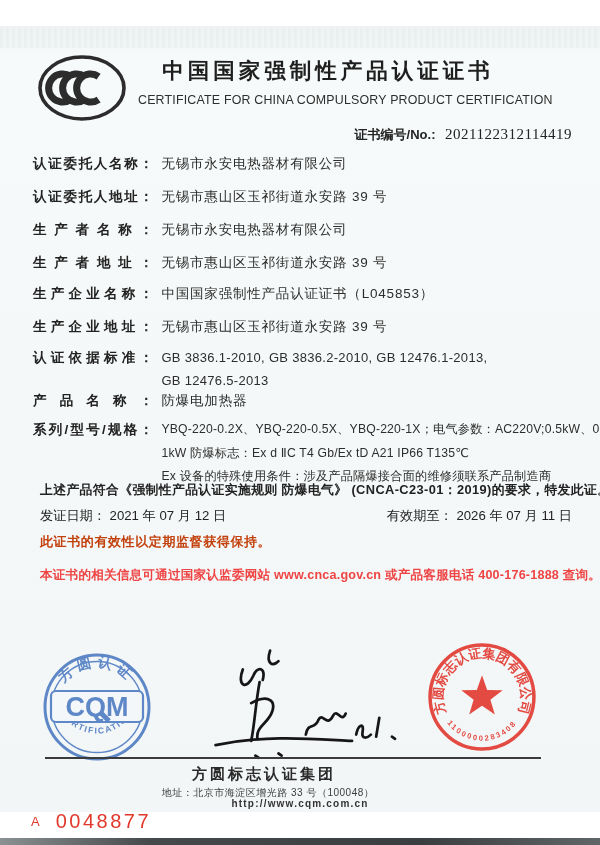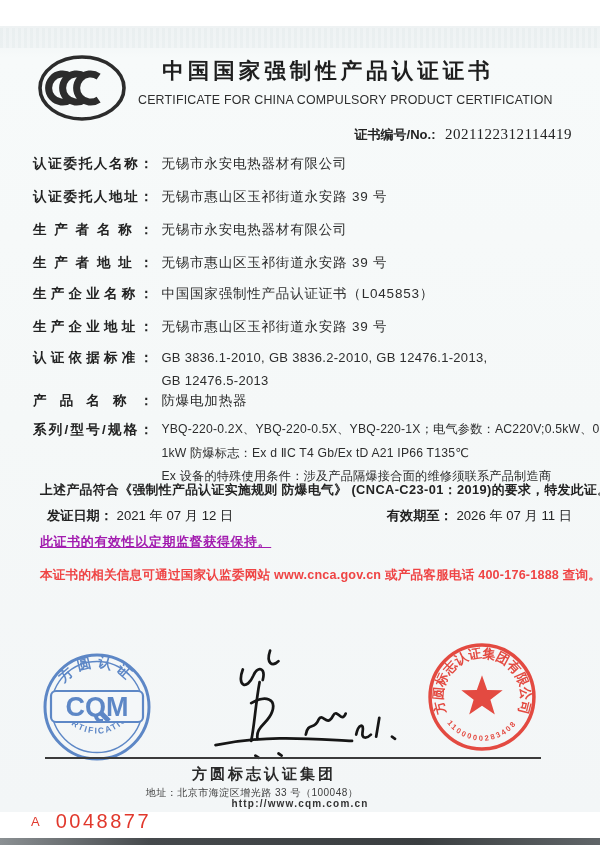--- a/index.html
+++ b/index.html
@@ -25,33 +25,33 @@
   .flabel{display:inline-block;width:120px;font-weight:700;font-size:13.5px;color:#222;
           text-align:justify;text-align-last:justify;vertical-align:top;}
   .fvalue{display:inline-block;margin-left:4px;font-size:13.5px;letter-spacing:.8px;vertical-align:top;color:#2d2d2d;}
   .fvalue.latin{font-family:"Liberation Sans",sans-serif;letter-spacing:.3px;font-size:13px;}
   .mline div{line-height:23px;white-space:nowrap;}
   .spec .fvalue{font-size:12.2px;letter-spacing:.2px;}
   .spec .mline div{line-height:23.5px;}
   .stmt{position:absolute;left:40px;right:26px;top:482px;font-size:12.8px;font-weight:600;
         letter-spacing:.4px;color:#222;white-space:nowrap;}
   .dates{position:absolute;left:40px;right:28px;top:507px;font-size:13.2px;color:#222;}
-  .dates .lab{font-weight:700;margin-left:7px;}
+  .dates .lab{font-weight:400;}
   .dates .right{float:right;}
-  .note1{position:absolute;left:40px;top:533px;font-size:13px;font-weight:600;letter-spacing:.6px;color:#a21caf;text-decoration:underline;}
+  .note1{position:absolute;left:40px;top:533px;font-size:13px;font-weight:600;letter-spacing:.6px;color:#c2410c;}
   .note2{position:absolute;left:40px;right:22px;top:567px;font-size:12.6px;font-weight:600;
          letter-spacing:.2px;color:#ef4444;white-space:nowrap;}
   
   .cqm{position:absolute;left:42px;top:652px;}
   .sig{position:absolute;left:205px;top:638px;}
   .seal{position:absolute;left:415px;top:630px;opacity:.9;}
   .fdivider{position:absolute;left:45px;top:757px;width:496px;border-top:2px solid #3b3b3b;}
   .forg{position:absolute;left:0;top:765px;width:528px;text-align:center;font-size:15px;font-weight:700;
         letter-spacing:3px;color:#2a2a2a;}
-  .faddr{position:absolute;left:0;top:786px;width:504px;text-align:center;font-size:10px;color:#3c3c3c;letter-spacing:.5px;}
+  .faddr{position:absolute;left:16px;top:786px;width:504px;text-align:center;font-size:10px;color:#3c3c3c;letter-spacing:.5px;}
   .fweb{position:absolute;left:0;top:798px;width:600px;text-align:center;font-size:10px;font-weight:700;
         color:#333;letter-spacing:1.2px;}
   .serial{position:absolute;left:31px;top:810px;color:#e1382c;}
   .serial .pre{font-size:13px;margin-right:16px;vertical-align:2px;}
   .serial .num{font-size:20px;font-weight:500;letter-spacing:2.5px;}
 </style>
 </head>
 <body>
 
 <div class="page">

